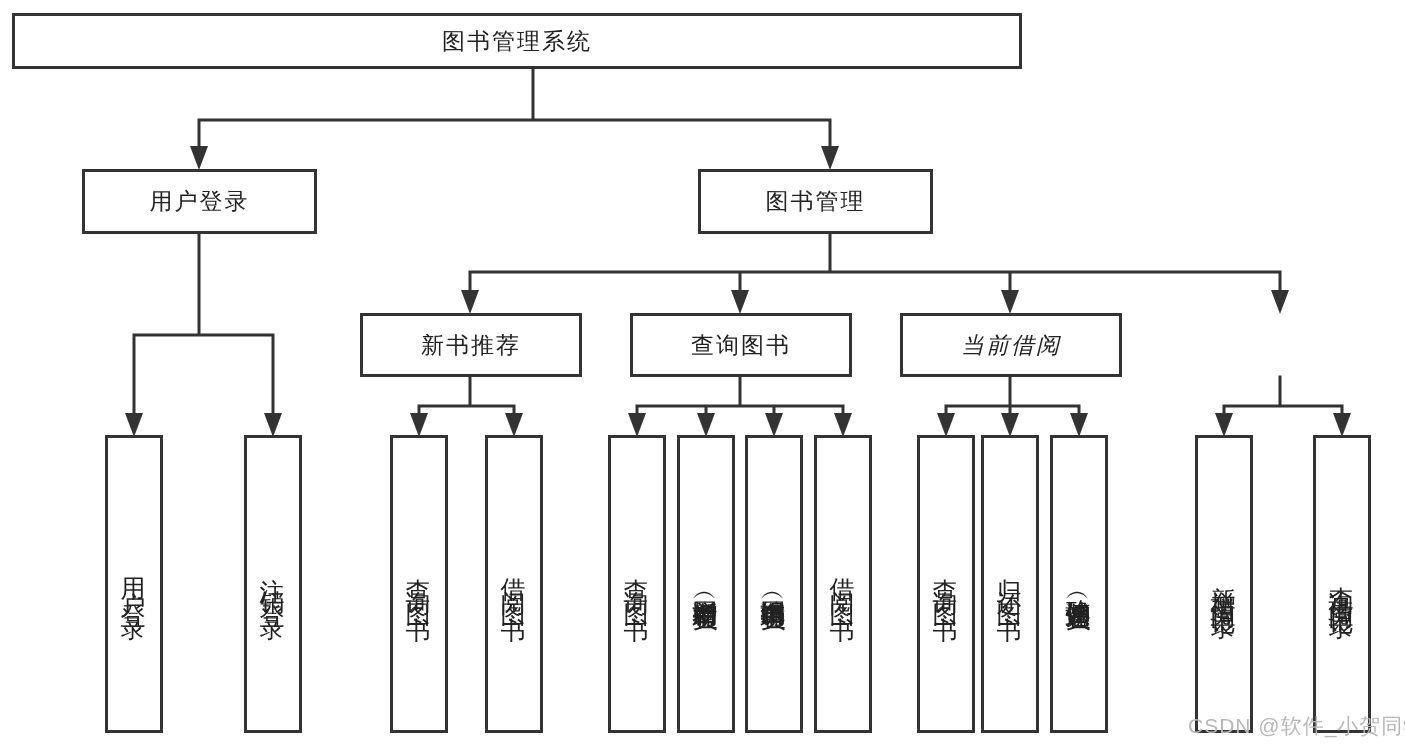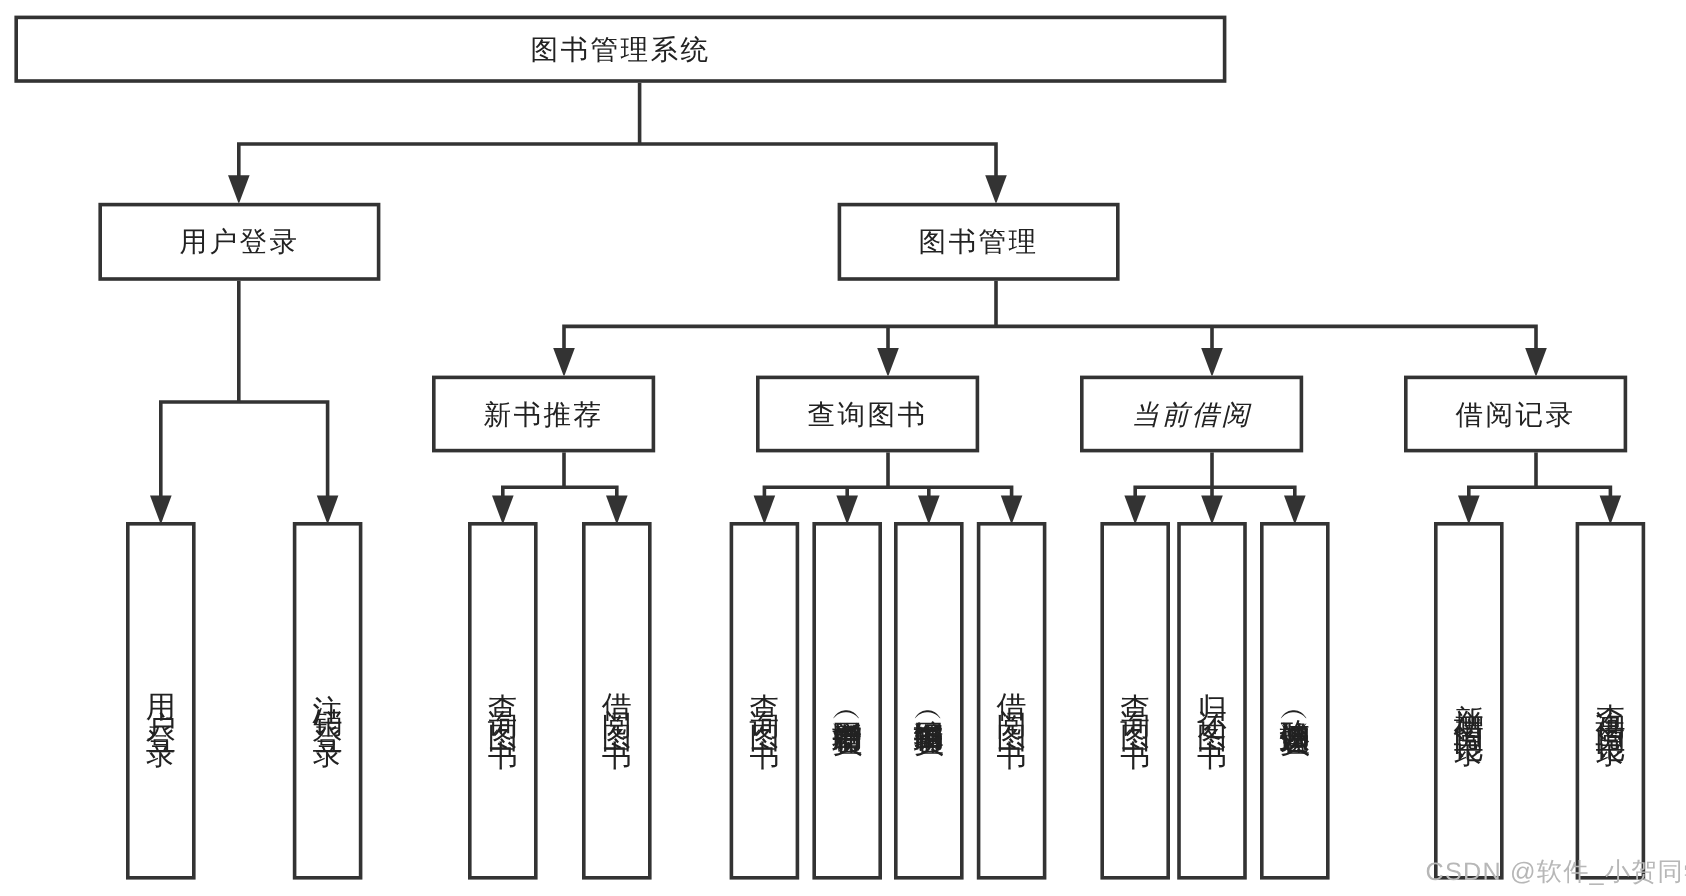--- a/index.html
+++ b/index.html
@@ -41,21 +41,21 @@
   .root {
     left: 12px; top: 13px;
     width: 1010px; height: 56px;
   }
   .lvl2 {
     top: 169px;
     width: 235px; height: 65px;
   }
   .lvl3 {
     top: 313px;
-    width: 186px; height: 64px;
+    width: 222px; height: 64px;
   }
   .leaf {
     top: 435px;
     width: 58px; height: 298px;
   }
   .vlabel {
     writing-mode: vertical-rl;
     text-orientation: mixed;
     font-size: 25px;
     color: #222222;
@@ -135,23 +135,20 @@
 
   <div class="box lvl3" style="left:360px;">
     <span class="hlabel">新书推荐</span>
   </div>
   <div class="box lvl3" style="left:630px;">
     <span class="hlabel">查询图书</span>
   </div>
   <div class="box lvl3" style="left:900px;font-style:italic;">
     <span class="hlabel">当前借阅</span>
   </div>
-  <div class="box lvl3" style="left:1170px;">
-    <span class="hlabel">借阅记录</span>
-  </div>
 
   <div class="box leaf" style="left:105px;">
     <span class="vlabel sp-lg">用户登录</span>
   </div>
   <div class="box leaf" style="left:244px;">
     <span class="vlabel sp-lg">注销登录</span>
   </div>
 
   <div class="box leaf" style="left:390px;">
     <span class="vlabel sp-lg">查询图书</span>

